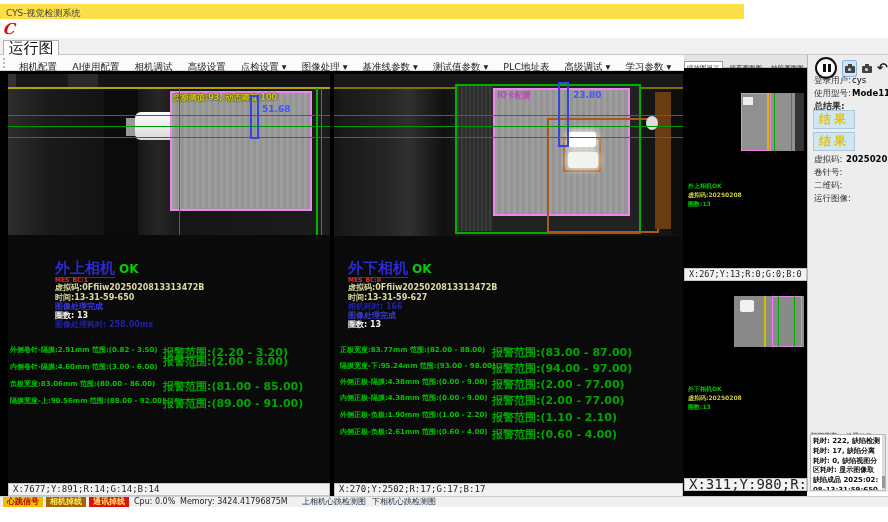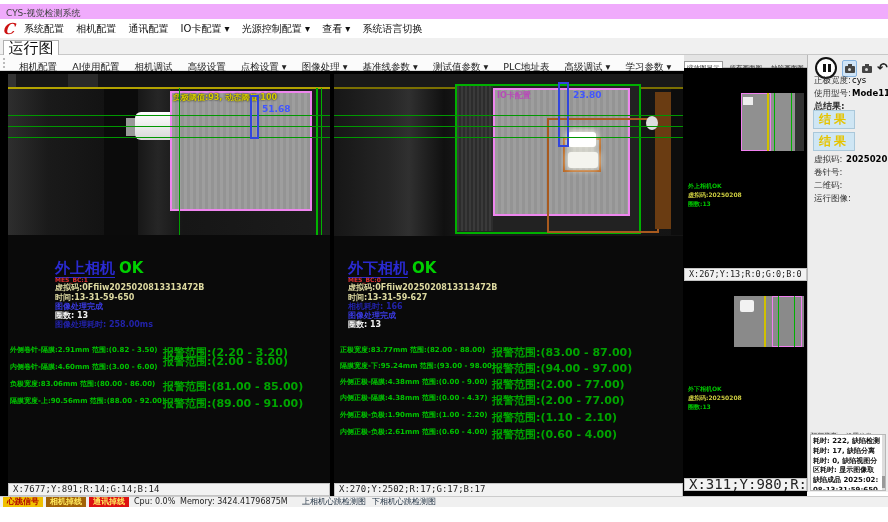--- a/index.html
+++ b/index.html
@@ -1,41 +1,41 @@
 <!DOCTYPE html>
 <html><head>
 <meta charset="utf-8">
 <style>
   html,body{margin:0;padding:0}
   body{width:888px;height:522px;position:relative;overflow:hidden;background:#fff;
        font-family:"DejaVu Sans","Liberation Sans",sans-serif}
   .abs{position:absolute}
   .nowrap{white-space:nowrap}
   
-  .titlebar{left:0;top:4px;width:888px;height:19px;background:#f0abfc;border-bottom:1px solid #e4e4e4;
+  .titlebar{left:0;top:4px;width:744px;height:19px;background:#fde047;border-bottom:1px solid #e4e4e4;
             font-size:9px;color:#444;line-height:19px;padding-left:6px;box-sizing:border-box}
   .menubar{left:0;top:19px;width:888px;height:19px;background:#fff;font-size:10px;color:#111}
   .menu-item{display:inline-block;margin-right:9px;line-height:19px}
   .tabrow{left:0;top:38px;width:888px;height:17px;background:#f0f0f0;border-bottom:1px solid #c8c8c8;box-sizing:border-box}
   .runtab{left:3px;top:2px;width:54px;height:15px;background:#fff;border:1px solid #b0b0b0;border-bottom:none;
           font-size:15px;text-align:center;line-height:15px;color:#111}
   .toolbar{left:0;top:55px;width:684px;height:16px;background:#fbfbfb;border-bottom:1px solid #d8d8d8;box-sizing:border-box}
   .tool-item{display:inline-block;margin-right:10px;font-size:9.5px;color:#222;line-height:15px}
   .grip{display:inline-block;width:3px;height:10px;margin:3px 6px 0 3px;border-left:2px dotted #bbb;vertical-align:top}
   
   .maindark{left:0;top:71px;width:684px;height:425px;background:#000}
   .cam{background:#0a0a0a;overflow:hidden}
   .coordbar{background:#f2f2f2;border:1px solid #c4c4c4;box-sizing:border-box;
             font-family:"DejaVu Sans Mono","Liberation Mono",monospace;font-size:9px;color:#222;
             line-height:11px;padding-left:4px}
   .olabel{font-weight:bold;font-size:8px;white-space:nowrap}
   .mrow{font-weight:bold;font-size:7px;color:#00c400;white-space:nowrap}
   .arow{font-weight:bold;font-size:11px;color:#00a400;white-space:nowrap}
   .camtitle-name{font-size:15px;font-weight:bold;color:#2a2ad0;border-bottom:1px solid #2a2ad0}
-  .camtitle-ok{font-size:15px;font-weight:bold;color:#00d000;margin-left:4px}
+  .camtitle-ok{font-size:12px;font-weight:bold;color:#00d000;margin-left:4px}
   .gline{background:#009800;height:1px}
   .pinkbox{border:2px solid #ef86ef;box-sizing:border-box;
            background:repeating-linear-gradient(90deg,#9e9e9e 0 3px,#949494 3px 6px)}
   .bluebox{border:2px solid #3246dc;box-sizing:border-box}
   .orangebox{border:2px solid #a85a1e;box-sizing:border-box}
   
   .thumbpanel{left:684px;top:55px;width:123px;height:441px;background:#000}
   .ttabrow{left:0;top:0;width:123px;height:13px;background:#e4e4e4;border-bottom:1px solid #bbb;box-sizing:border-box}
   .ttab{display:inline-block;font-size:6.5px;color:#333;padding:1px 2px;line-height:10px}
   .ttab.sel{background:#fff;border:1px solid #999;border-bottom:none}
@@ -60,29 +60,20 @@
   .badge{position:absolute;top:0;font-size:8px;line-height:10px;padding:0 4px;font-weight:bold}
   .sbtext{position:absolute;top:0;font-size:8px;line-height:10px;color:#222}
 </style>
 </head>
 <body>
 
 <div class="abs titlebar">CYS-视觉检测系统</div>
 
 <div class="abs menubar">
   <span class="abs" style="left:4px;top:1px;color:#c11;font:italic bold 15px 'DejaVu Serif',serif;transform:skewX(-8deg)">C</span>
-  <span class="abs" style="left:24px;top:0">
-    <span class="menu-item">系统配置</span>
-    <span class="menu-item">相机配置</span>
-    <span class="menu-item">通讯配置</span>
-    <span class="menu-item">IO卡配置 ▾</span>
-    <span class="menu-item">光源控制配置 ▾</span>
-    <span class="menu-item">查看 ▾</span>
-    <span class="menu-item">系统语言切换</span>
-  </span>
 </div>
 
 <div class="abs tabrow">
   <div class="abs runtab">运行图像</div>
 </div>
 
 <div class="abs toolbar">
   <span class="grip"></span>
   <span class="tool-item">相机配置</span>
   <span class="tool-item">AI使用配置</span>
@@ -170,21 +161,21 @@
   <div class="abs olabel" style="left:14px;top:227px;color:#2222a8">相机耗时: 166</div>
   <div class="abs olabel" style="left:14px;top:236px;color:#3a3ae0">图像处理完成</div>
   <div class="abs olabel" style="left:14px;top:245px;color:#f0f0f0">圈数: 13</div>
 
   <div class="abs mrow" style="left:6px;top:271px">正极宽度:83.77mm 范围:(82.00 - 88.00)</div>
   <div class="abs arow" style="left:158px;top:271px">报警范围:(83.00 - 87.00)</div>
   <div class="abs mrow" style="left:6px;top:287px">隔膜宽度-下:95.24mm 范围:(93.00 - 98.00)</div>
   <div class="abs arow" style="left:158px;top:287px">报警范围:(94.00 - 97.00)</div>
   <div class="abs mrow" style="left:6px;top:303px">外侧正极-隔膜:4.38mm 范围:(0.00 - 9.00)</div>
   <div class="abs arow" style="left:158px;top:303px">报警范围:(2.00 - 77.00)</div>
-  <div class="abs mrow" style="left:6px;top:319px">内侧正极-隔膜:4.38mm 范围:(0.00 - 4.37)</div>
+  <div class="abs mrow" style="left:6px;top:319px">内侧正极-隔膜:4.38mm 范围:(0.00 - 9.00)</div>
   <div class="abs arow" style="left:158px;top:319px">报警范围:(2.00 - 77.00)</div>
   <div class="abs mrow" style="left:6px;top:336px">外侧正极-负极:1.90mm 范围:(1.00 - 2.20)</div>
   <div class="abs arow" style="left:158px;top:336px">报警范围:(1.10 - 2.10)</div>
   <div class="abs mrow" style="left:6px;top:353px">内侧正极-负极:2.61mm 范围:(0.60 - 4.00)</div>
   <div class="abs arow" style="left:158px;top:353px">报警范围:(0.60 - 4.00)</div>
 </div>
 <div class="abs coordbar" style="left:334px;top:483px;width:349px;height:24px">X:270;Y:2502;R:17;G:17;B:17</div>
 
 <div class="abs thumbpanel">
   <div class="abs ttabrow">
@@ -229,21 +220,21 @@
     <span class="pbar" style="left:11px"></span>
   </div>
   <div class="abs iconbtn" style="left:34px;top:5px;background:#cfe4f7;border:1px solid #88b4e0">
     <div class="cam-ico"></div>
   </div>
   <div class="abs iconbtn" style="left:51px;top:5px;border:1px solid transparent">
     <div class="cam-ico"></div>
   </div>
   <div class="abs iconbtn" style="left:67px;top:4px;font-size:13px;font-weight:bold;color:#222;text-align:center;line-height:17px"><span>↶</span></div>
 
-  <div class="abs rp-label" style="left:6px;top:20px">正极宽度:</div>
+  <div class="abs rp-label" style="left:6px;top:20px">登录用户:</div>
   <div class="abs rp-value" style="left:44px;top:20px">cys</div>
   <div class="abs rp-label" style="left:6px;top:33px">使用型号:</div>
   <div class="abs rp-value" style="left:44px;top:33px;font-weight:bold">Mode11</div>
   <div class="abs rp-label" style="left:6px;top:45px;font-weight:bold;font-size:9px">总结果:</div>
   <div class="abs resultbox" style="left:5px;top:55px">结果</div>
   <div class="abs resultbox" style="left:5px;top:77px">结果</div>
   <div class="abs rp-label" style="left:6px;top:99px">虚拟码:</div>
   <div class="abs rp-value" style="left:38px;top:99px;font-weight:bold">20250208</div>
   <div class="abs rp-label" style="left:6px;top:112px">卷针号:</div>
   <div class="abs rp-value" style="left:44px;top:112px"></div>

